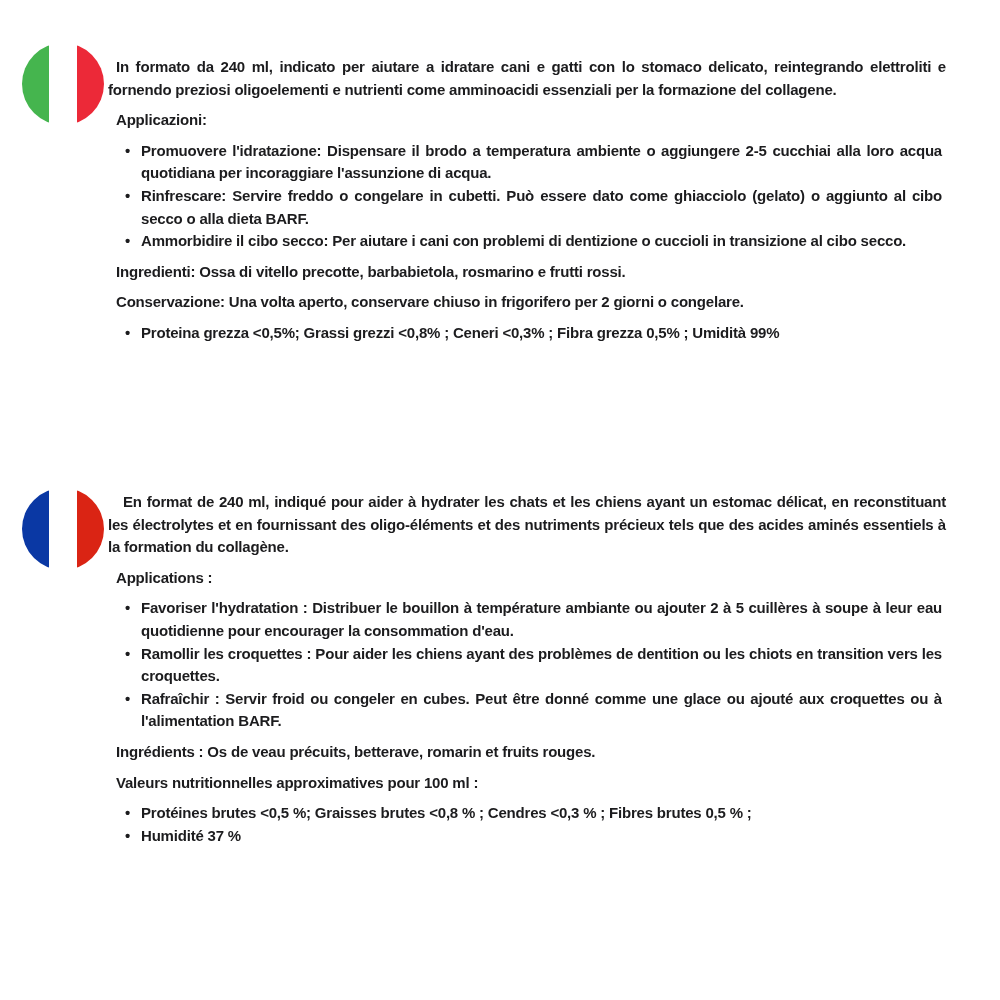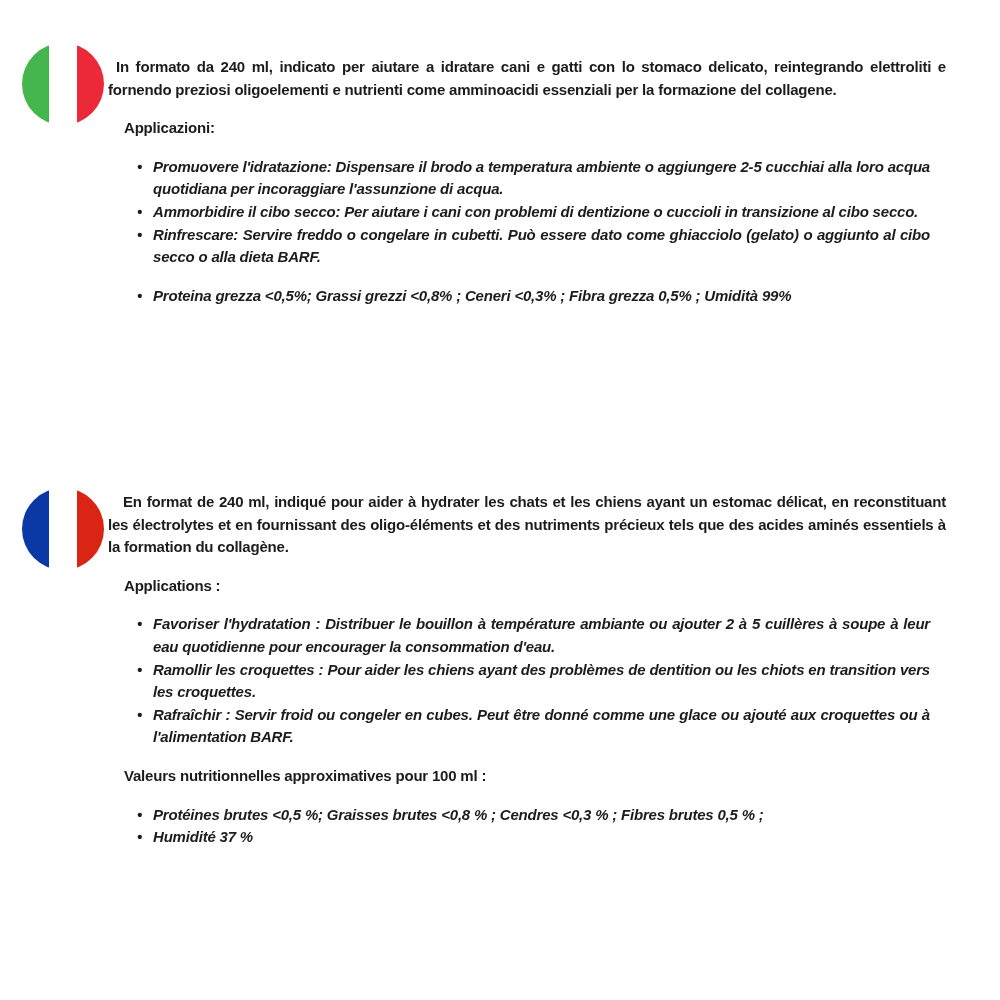--- a/index.html
+++ b/index.html
@@ -42,77 +42,79 @@
   .content {
     position: absolute;
     left: 108px;
     top: 0;
     width: 838px;
   }
   .para { margin: 0; text-align: justify; }
   .intro { text-indent: 8px; }
   .intro-fr { text-indent: 15px; }
   ul.bullets {
-    margin: 16px;
+    margin: 4px;
     padding: 0;
     list-style: none;
-    font-style: italic;
   }
   ul.bullets li {
     position: relative;
     padding-left: 29px;
     text-align: justify;
   }
   ul.bullets li::before {
     content: "\2022";
     position: absolute;
     left: 13px;
     top: 0;
   }
-  .plain { margin: 16px; text-align: left; }
+  .plain { margin: 8px; text-align: left; }
 </style>
 </head>
 <body>
 
 <div class="page">
 
   <div class="section section-it">
     <div class="flag flag-it">
       <div class="stripe" style="background: rgb(69, 181, 78);"></div>
       <div class="stripe" style="background: rgb(255, 255, 255);"></div>
       <div class="stripe" style="background: rgb(236, 41, 56);"></div>
     </div>
     <div class="content">
       <p class="para intro">In formato da 240 ml, indicato per aiutare a idratare cani e gatti con lo stomaco delicato, reintegrando elettroliti e fornendo preziosi oligoelementi e nutrienti come amminoacidi essenziali per la formazione del collagene.</p>
       <p class="plain">Applicazioni:</p>
       <ul class="bullets">
         <li>Promuovere l'idratazione: Dispensare il brodo a temperatura ambiente o aggiungere 2-5 cucchiai alla loro acqua quotidiana per incoraggiare l'assunzione di acqua.</li>
+        <li>Rinfrescare: Servire freddo o congelare in cubetti. Può essere dato come ghiacciolo (gelato) o aggiunto al cibo secco o alla dieta BARF.</li>
         <li>Ammorbidire il cibo secco: Per aiutare i cani con problemi di dentizione o cuccioli in transizione al cibo secco.</li>
-        <li>Rinfrescare: Servire freddo o congelare in cubetti. Può essere dato come ghiacciolo (gelato) o aggiunto al cibo secco o alla dieta BARF.</li>
       </ul>
+      <p class="plain">Ingredienti: Ossa di vitello precotte, barbabietola, rosmarino e frutti rossi.</p>
+      <p class="plain">Conservazione: Una volta aperto, conservare chiuso in frigorifero per 2 giorni o congelare.</p>
       <ul class="bullets">
         <li>Proteina grezza &lt;0,5%; Grassi grezzi &lt;0,8% ; Ceneri &lt;0,3% ; Fibra grezza 0,5% ; Umidità 99%</li>
       </ul>
     </div>
   </div>
 
   <div class="section section-fr">
     <div class="flag flag-fr">
       <div class="stripe" style="background: rgb(10, 56, 164);"></div>
       <div class="stripe" style="background: rgb(255, 255, 255);"></div>
       <div class="stripe" style="background: rgb(218, 36, 20);"></div>
     </div>
     <div class="content">
       <p class="para intro intro-fr">En format de 240 ml, indiqué pour aider à hydrater les chats et les chiens ayant un estomac délicat, en reconstituant les électrolytes et en fournissant des oligo-éléments et des nutriments précieux tels que des acides aminés essentiels à la formation du collagène.</p>
       <p class="plain">Applications :</p>
       <ul class="bullets">
         <li>Favoriser l'hydratation : Distribuer le bouillon à température ambiante ou ajouter 2 à 5 cuillères à soupe à leur eau quotidienne pour encourager la consommation d'eau.</li>
         <li>Ramollir les croquettes : Pour aider les chiens ayant des problèmes de dentition ou les chiots en transition vers les croquettes.</li>
         <li>Rafraîchir : Servir froid ou congeler en cubes. Peut être donné comme une glace ou ajouté aux croquettes ou à l'alimentation BARF.</li>
       </ul>
+      <p class="plain">Ingrédients : Os de veau précuits, betterave, romarin et fruits rouges.</p>
       <p class="plain">Valeurs nutritionnelles approximatives pour 100 ml :</p>
       <ul class="bullets">
         <li>Protéines brutes &lt;0,5 %; Graisses brutes &lt;0,8 % ; Cendres &lt;0,3 % ; Fibres brutes 0,5 % ;</li>
         <li>Humidité 37 %</li>
       </ul>
     </div>
   </div>
 
 </div>
 

